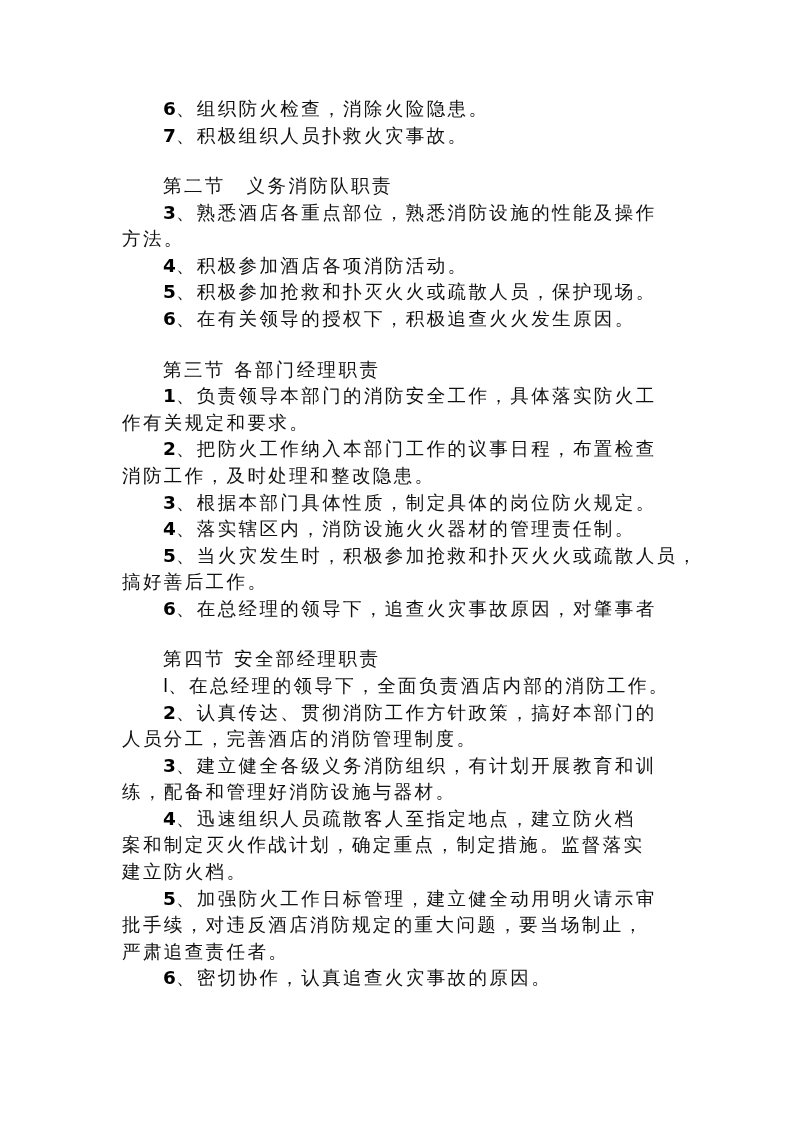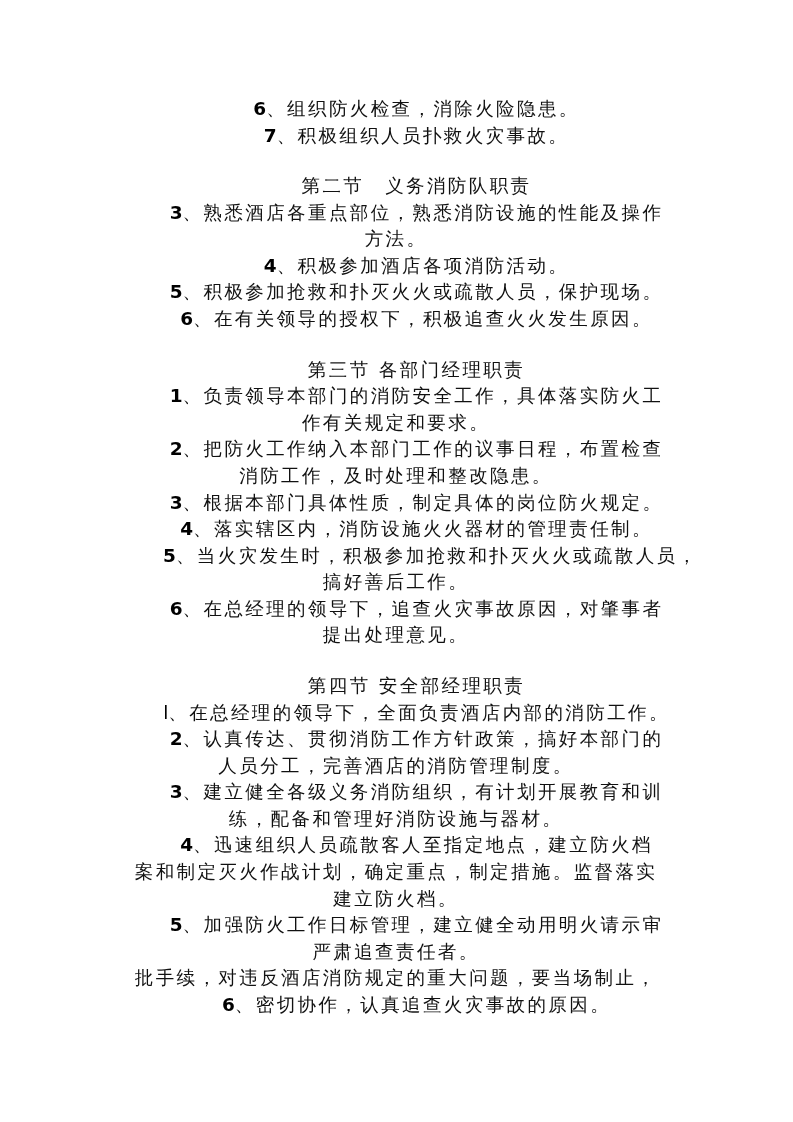--- a/index.html
+++ b/index.html
@@ -13,21 +13,20 @@
       position: relative;
       overflow: hidden;
       font-family: "DejaVu Sans", "Liberation Sans", sans-serif;
       color: #111111;
     }
     .page {
       position: absolute;
       left: 122px;
       top: 96px;
       width: 548px;
-      text-align: center;
     }
     .line {
       height: 26.58px;
       line-height: 26.58px;
       font-size: 18.5px;
       letter-spacing: 2.4px;
       white-space: nowrap;
     }
     .line.indent {
       padding-left: 41px;
@@ -60,29 +59,28 @@
   <div class="line heading">第三节 各部门经理职责</div>
   <div class="line indent"><span class="num">1</span><span>、负责领导本部门的消防安全工作，具体落实防火工</span></div>
   <div class="line">作有关规定和要求。</div>
   <div class="line indent"><span class="num">2</span><span>、把防火工作纳入本部门工作的议事日程，布置检查</span></div>
   <div class="line">消防工作，及时处理和整改隐患。</div>
   <div class="line indent"><span class="num">3</span><span>、根据本部门具体性质，制定具体的岗位防火规定。</span></div>
   <div class="line indent"><span class="num">4</span><span>、落实辖区内，消防设施火火器材的管理责任制。</span></div>
   <div class="line indent"><span class="num">5</span><span>、当火灾发生时，积极参加抢救和扑灭火火或疏散人员，</span></div>
   <div class="line">搞好善后工作。</div>
   <div class="line indent"><span class="num">6</span><span>、在总经理的领导下，追查火灾事故原因，对肇事者</span></div>
-  <div class="line">提出处理意见。</div>
 
   <div class="line heading">第四节 安全部经理职责</div>
   <div class="line indent"><span class="num" style="font-weight:normal">l</span><span>、在总经理的领导下，全面负责酒店内部的消防工作。</span></div>
   <div class="line indent"><span class="num">2</span><span>、认真传达、贯彻消防工作方针政策，搞好本部门的</span></div>
   <div class="line">人员分工，完善酒店的消防管理制度。</div>
   <div class="line indent"><span class="num">3</span><span>、建立健全各级义务消防组织，有计划开展教育和训</span></div>
   <div class="line">练，配备和管理好消防设施与器材。</div>
   <div class="line indent"><span class="num">4</span><span>、迅速组织人员疏散客人至指定地点，建立防火档</span></div>
   <div class="line">案和制定灭火作战计划，确定重点，制定措施。监督落实</div>
   <div class="line">建立防火档。</div>
   <div class="line indent"><span class="num">5</span><span>、加强防火工作日标管理，建立健全动用明火请示审</span></div>
+  <div class="line">批手续，对违反酒店消防规定的重大问题，要当场制止，</div>
   <div class="line">严肃追查责任者。</div>
-  <div class="line">批手续，对违反酒店消防规定的重大问题，要当场制止，</div>
   <div class="line indent"><span class="num">6</span><span>、密切协作，认真追查火灾事故的原因。</span></div>
 
 </div>
 
 </body></html>

